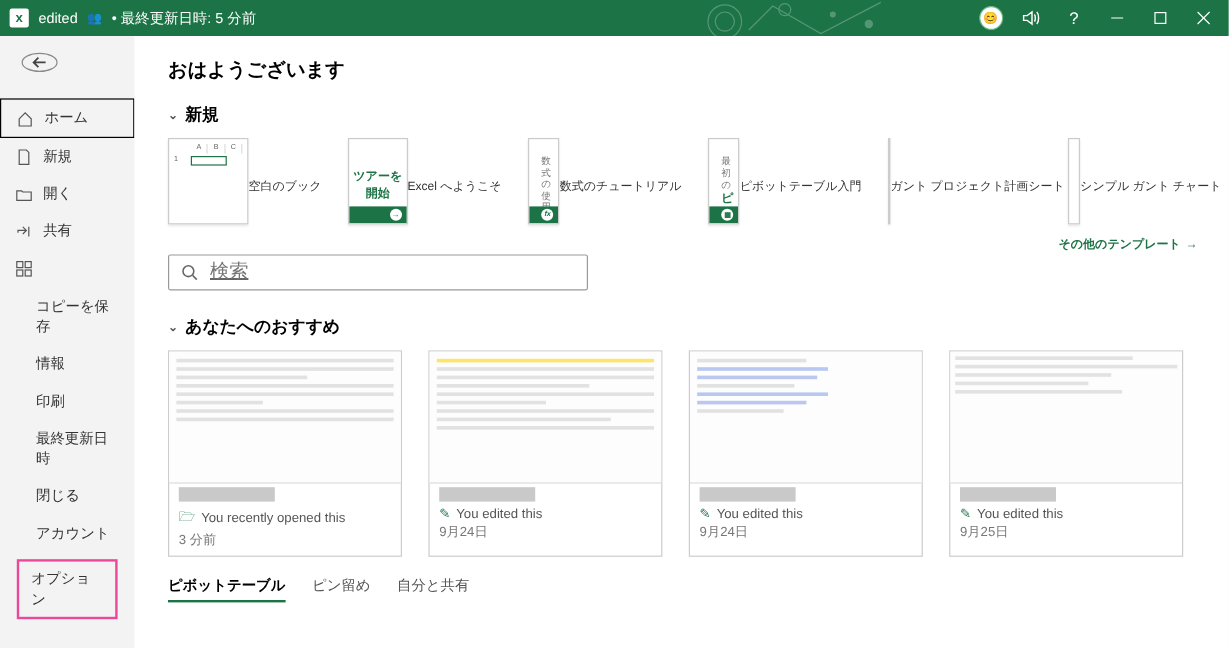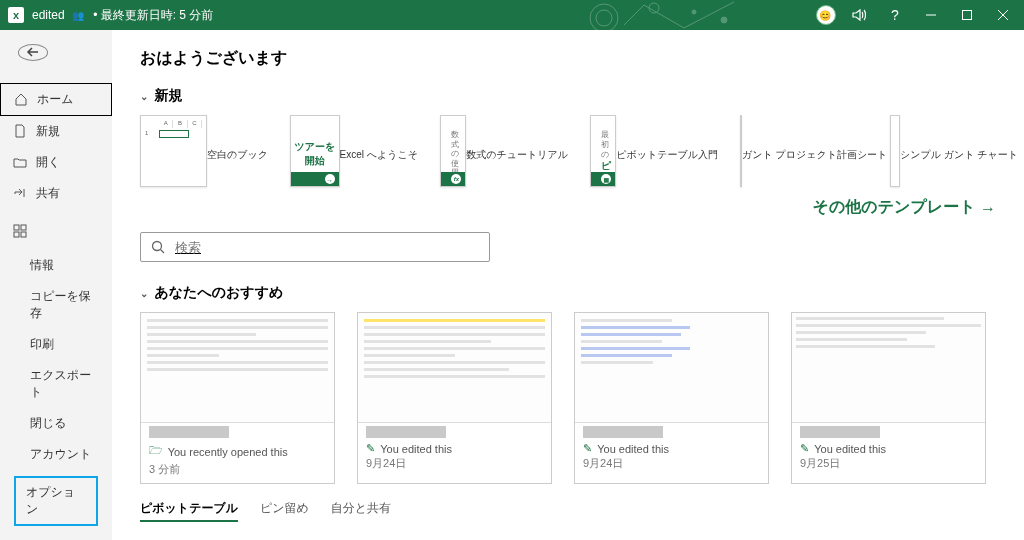--- a/index.html
+++ b/index.html
@@ -13,21 +13,21 @@
 .tb-btn { width: 26px; height: 26px; display: flex; align-items: center; justify-content: center; cursor: pointer; }
 
 .app { display: flex; height: 510px; }
 .sidebar { width: 112px; background: #f3f3f3; padding-top: 14px; display: flex; flex-direction: column; }
 .back-btn { width: 30px; height: 30px; border: 1px solid #888; border-radius: 50%; display: flex; align-items: center; justify-content: center; margin-left: 18px; margin-bottom: 22px; cursor: pointer; }
 .nav-item { display: flex; align-items: center; gap: 8px; padding: 7px 12px; font-size: 12px; color: #333; cursor: pointer; }
 .nav-item.active { border: 1.5px solid #000; }
 .nav-icon { width: 16px; height: 16px; display: flex; align-items: center; justify-content: center; color: #555; }
 .nav-spacer { flex: 1; }
 .nav-text-only { padding: 7px 12px 7px 30px; font-size: 12px; color: #333; cursor: pointer; }
-.nav-option { margin: 6px 14px 14px; padding: 6px 10px; font-size: 12px; color: #333; border: 2px solid #0ea5e9; cursor: pointer; }
+.nav-option { margin: 6px 14px 24px; padding: 6px 10px; font-size: 12px; color: #333; border: 2px solid #ec4899; cursor: pointer; }
 
 .main { flex: 1; background: #fff; padding: 18px 28px; overflow: hidden; }
 .greeting { font-size: 16px; font-weight: 700; margin-bottom: 18px; }
 .section-head { display: flex; align-items: center; gap: 6px; font-size: 14px; font-weight: 700; margin-bottom: 10px; }
 .chev { font-size: 10px; color: #555; }
 
 .templates { display: flex; gap: 22px; margin-bottom: 10px; }
 .tpl { width: 128px; display: flex; flex-direction: row; align-items: center; cursor: pointer; }
 .tpl-thumb { width: 128px; height: 72px; border: 1px solid #ccc; background: #fff; position: relative; overflow: hidden; box-shadow: 0 1px 2px rgba(0,0,0,.1); }
 .tpl-label { font-size: 10px; color: #333; margin-top: 8px; text-align: center; white-space: nowrap; }
@@ -42,25 +42,25 @@
 .green-circ { width: 10px; height: 10px; border-radius: 50%; background: #fff; display: flex; align-items: center; justify-content: center; color: #1c7346; font-size: 7px; font-weight: 700; }
 .tour-txt { position: absolute; top: 24px; left: 0; right: 0; text-align: center; font-size: 10px; color: #1c7346; font-weight: 700; }
 .formula-txt { position: absolute; top: 14px; left: 10px; font-size: 8px; color: #777; line-height: 1.2; }
 .formula-txt strong { color: #1c7346; font-size: 10px; }
 .pivot-txt { position: absolute; top: 14px; left: 10px; font-size: 8px; color: #777; line-height: 1.25; }
 .pivot-txt strong { color: #1c7346; font-size: 10px; display: block; }
 .gantt-lines { position: absolute; inset: 6px; }
 .gantt-row { height: 5px; margin-bottom: 2px; display: flex; align-items: center; }
 .gantt-bar { height: 4px; }
 
-.more-link { text-align: right; font-size: 16px; color: #1c7346; font-weight: 600; margin-bottom: 14px; cursor: pointer; }
+.more-link { text-align: right; font-size: 10px; color: #1c7346; font-weight: 600; margin-bottom: 1px; cursor: pointer; font-family: Liberation Mono, monospace; }
 
 .search-wrap { margin-bottom: 22px; }
 .search { width: 350px; height: 30px; border: 1px solid #999; border-radius: 2px; display: flex; align-items: center; padding: 0 10px; gap: 10px; }
-.search input { border: none; outline: none; flex: 1; font-size: 13px; background: transparent; text-decoration: underline; }
+.search input { border: none; outline: none; flex: 1; font-size: 16px; background: transparent; text-decoration: underline; }
 
 .recs { display: flex; gap: 22px; margin-bottom: 16px; }
 .rec { width: 195px; border: 1px solid #ccc; background: #fff; cursor: pointer; }
 .rec-thumb { height: 110px; border-bottom: 1px solid #ddd; background: #fdfdfd; position: relative; overflow: hidden; }
 .rec-info { padding: 3px 8px 6px; font-size: 11px; color: #444; }
 .rec-name { height: 12px; width: 80px; background: #c9c9c9; margin-bottom: 4px; }
 .rec-line { display: flex; align-items: center; gap: 5px; color: #555; }
 .rec-time { color: #777; margin-top: 1px; }
 .doc-icon { color: #1c7346; font-size: 11px; }
 
@@ -165,24 +165,24 @@
       <span class="nav-icon">
           <svg width="14" height="14" viewBox="0 0 14 14" fill="none" stroke="#555" stroke-width="1">
             <rect x="1" y="1" width="5" height="5"></rect>
             <rect x="8" y="1" width="5" height="5"></rect>
             <rect x="1" y="8" width="5" height="5"></rect>
             <rect x="8" y="8" width="5" height="5"></rect>
           </svg>
         </span>
     </div>
     <div style="height:8px"></div>
+    <div class="nav-text-only">コピーを保存</div>
     <div class="nav-text-only">情報</div>
-    <div class="nav-text-only">コピーを保存</div>
     <div class="nav-text-only">印刷</div>
-    <div class="nav-text-only">エクスポート</div>
+    <div class="nav-text-only">最終更新日時</div>
     <div class="nav-text-only">閉じる</div>
 
     <div class="nav-spacer"></div>
     <div class="nav-text-only">アカウント</div>
     <div class="nav-option">オプション</div>
   </div>
 
   <div class="main">
     <div class="greeting">おはようございます</div>
 

